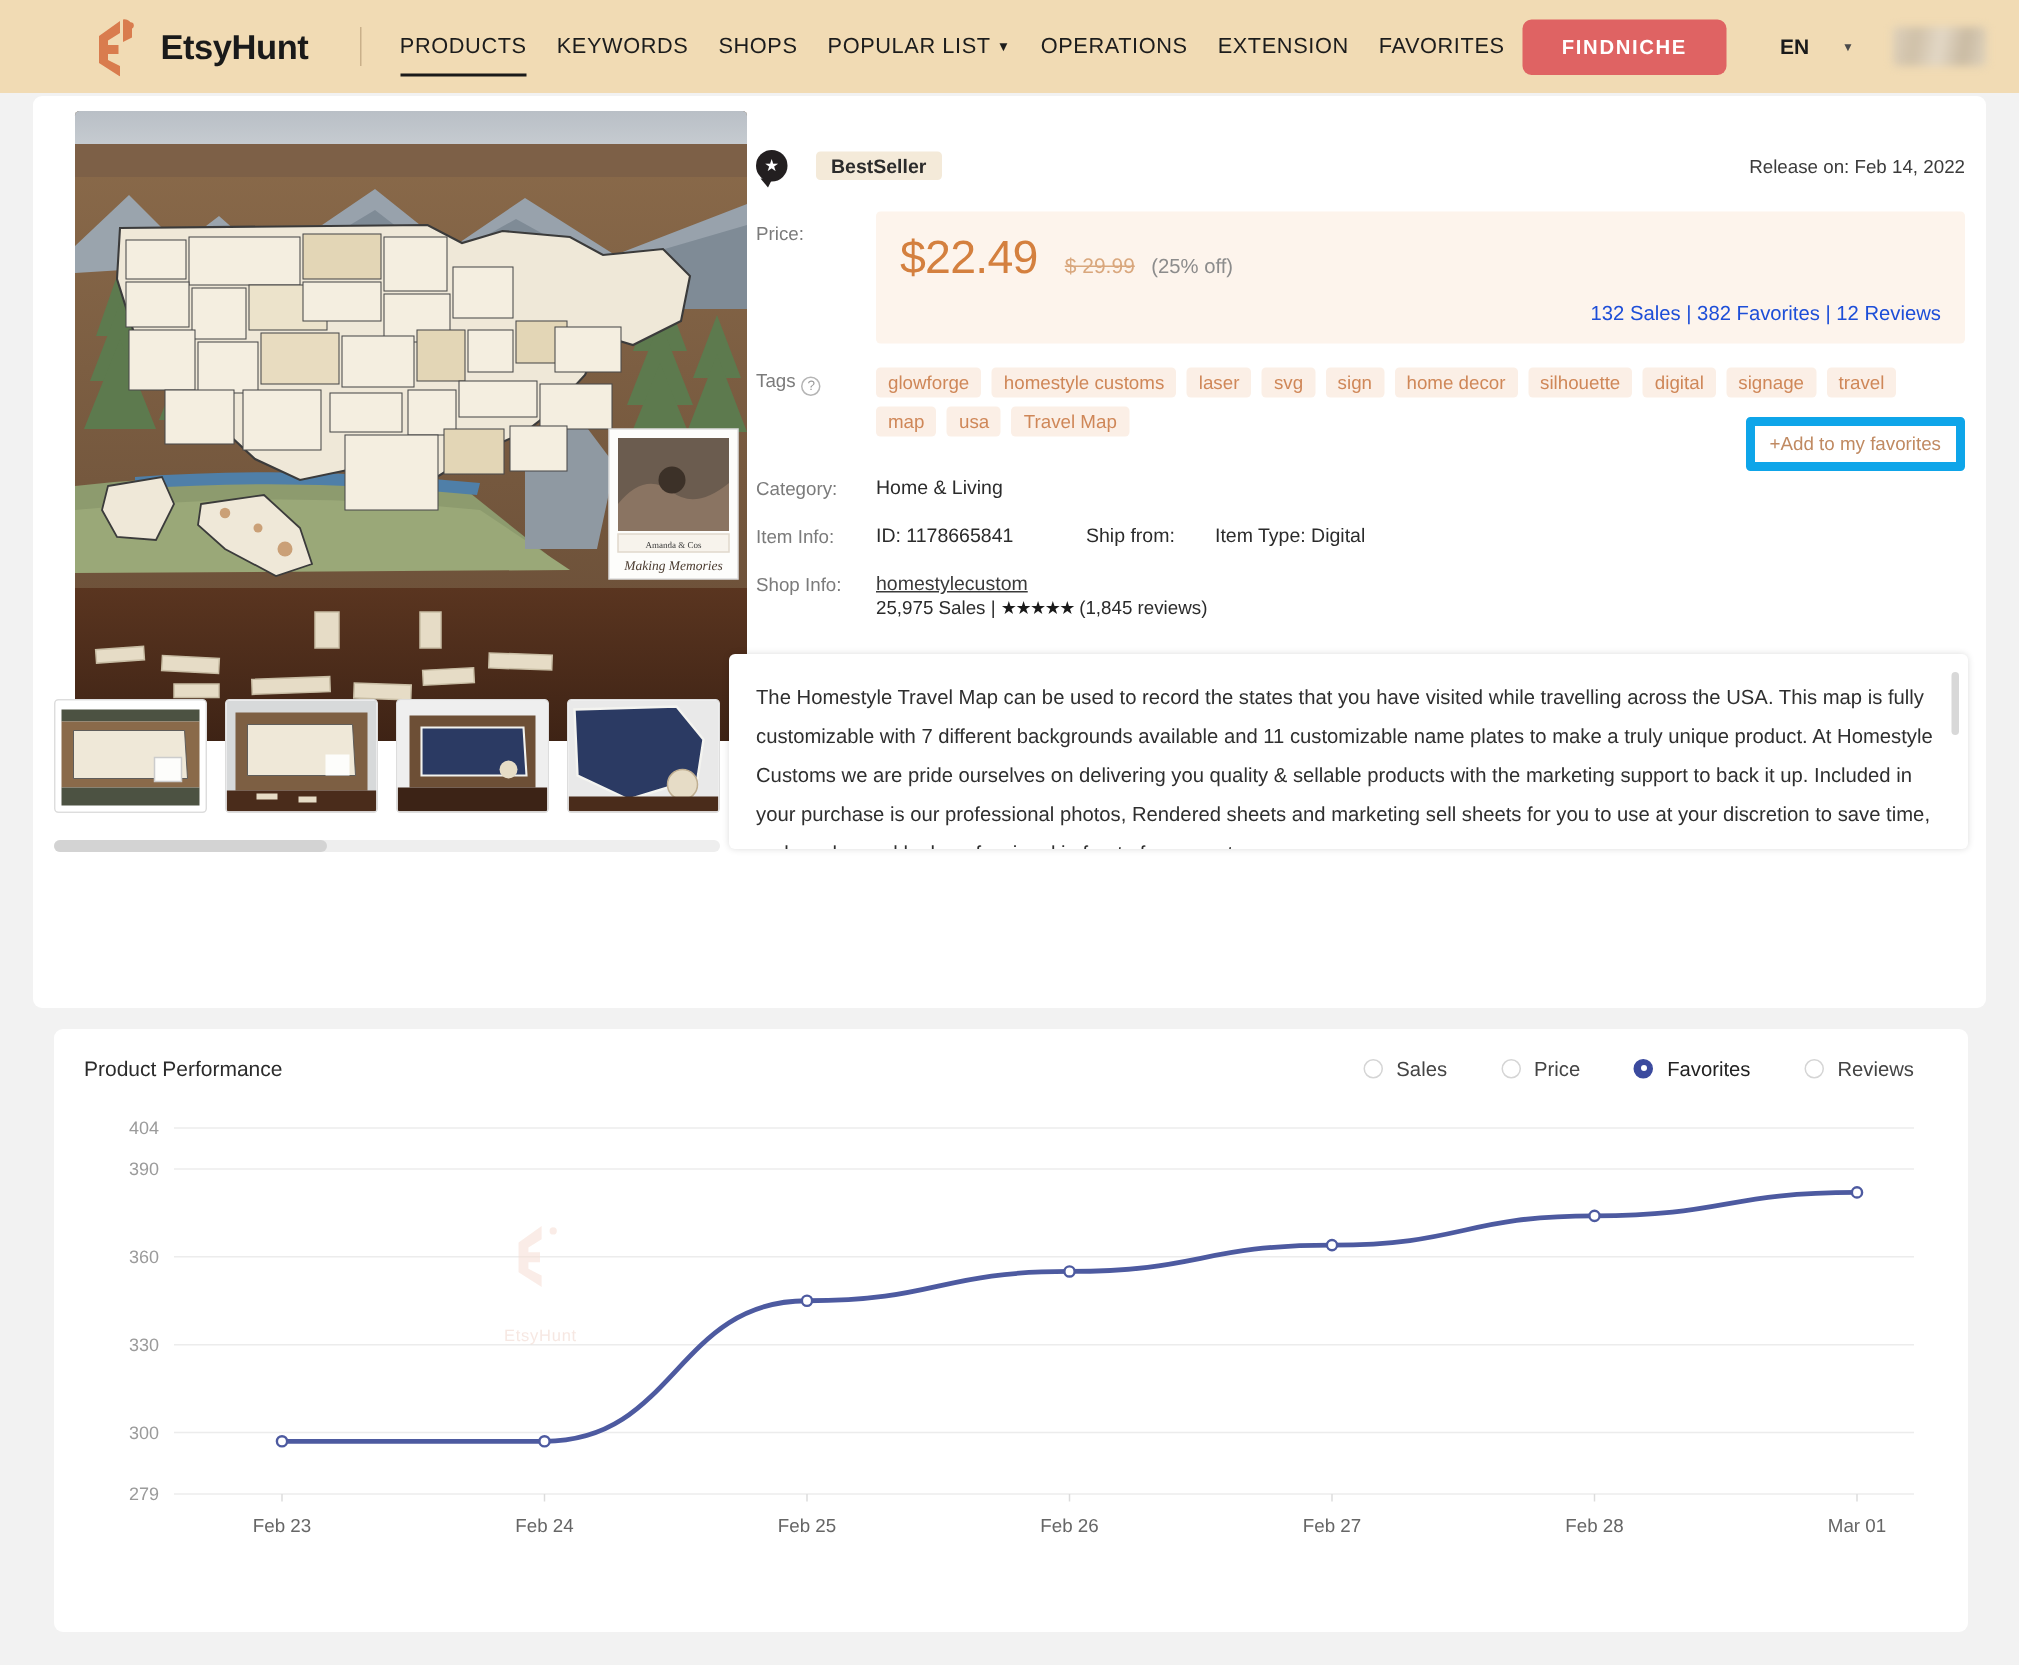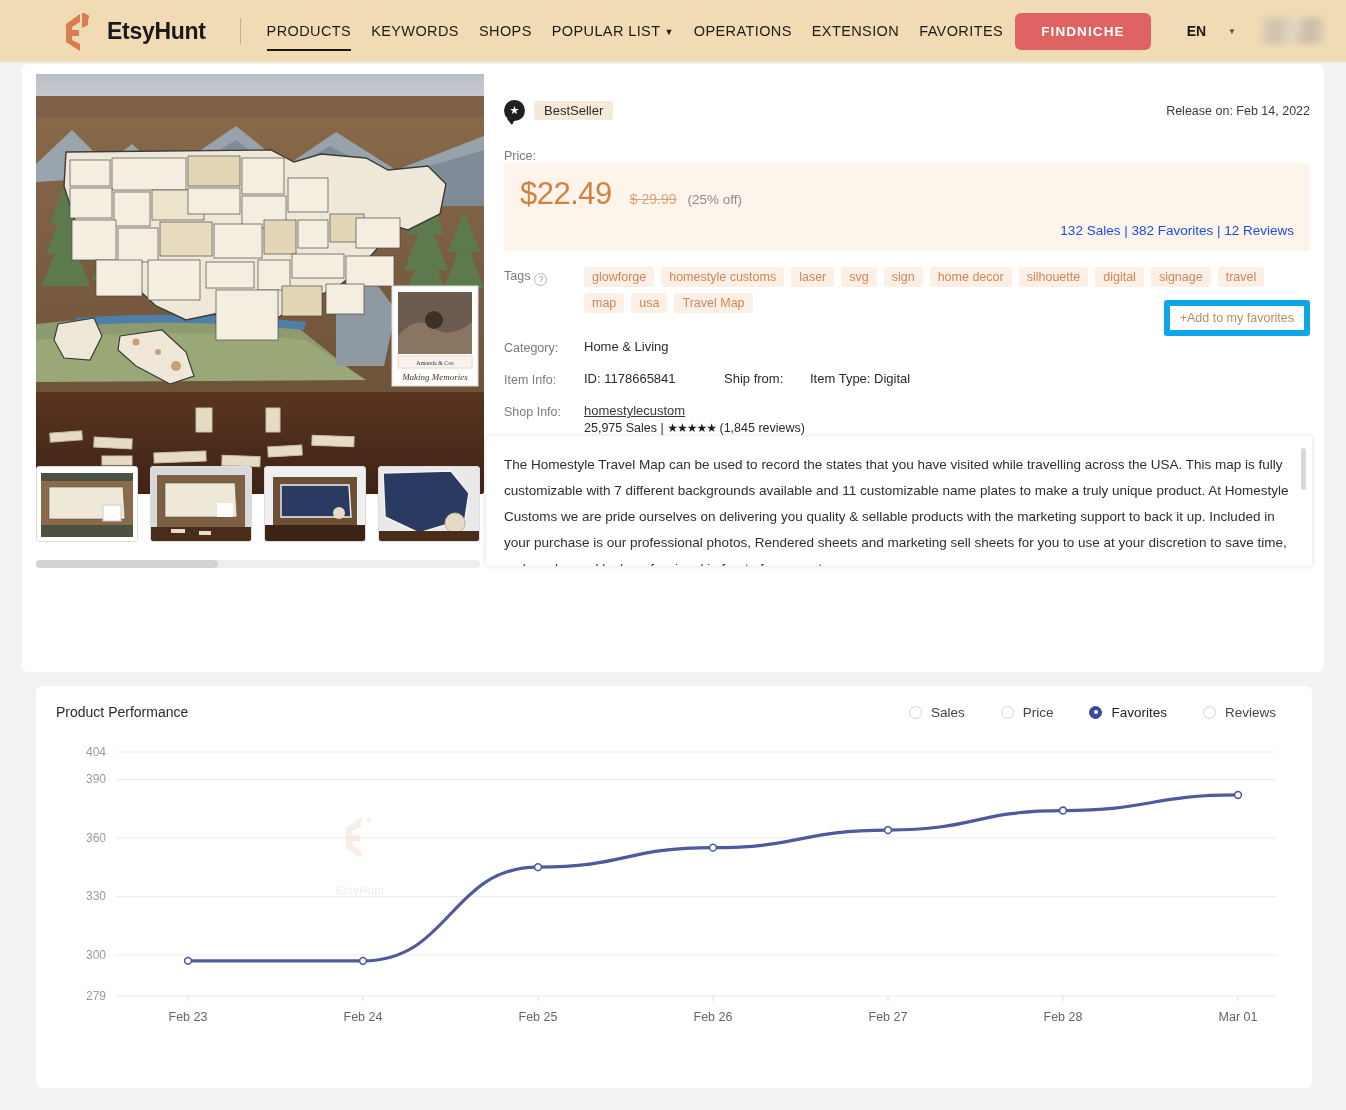--- a/index.html
+++ b/index.html
@@ -46,46 +46,46 @@
     background:linear-gradient(100deg,#ddd0bb 0%,#cfc0a8 25%,#e3d8c6 50%,#c9baa2 75%,#ded2bd 100%);
     filter:blur(3px);
   }
 
   .top-section{
     position:absolute; left:22px; top:64px; width:1302px; height:608px;
     background:#fff; border-radius:6px;
   }
 
   .hero-img{
-    position:absolute; left:14px; top:10px; width:448px; height:420px;
+    position:absolute; left:28px; top:10px; width:448px; height:420px;
     border-radius:3px; overflow:hidden; background:#7a5f44;
   }
 
   
   .info{ position:absolute; left:482px; top:14px; width:806px; }
   .p-title{
     font-size:17.5px; line-height:32px; color:#2b2b2b; font-weight:400; margin:0;
   }
   .title-icon{ display:inline-block; margin-left:6px; vertical-align:-2px; cursor:pointer; }
   .badgerow{ display:flex; align-items:center; margin-top:22px; }
   .seal{
     width:21px; height:21px; border-radius:50%; background:#231f20;
     display:flex; align-items:center; justify-content:center; color:#fff; font-size:11px;
     position:relative;
   }
   .seal::after{
     content:""; position:absolute; bottom:-4px; left:3px; width:0; height:0;
     border-left:5px solid transparent; border-right:3px solid transparent; border-top:6px solid #231f20;
   }
   .bs-pill{
-    background:#f4ead9; color:#2b2b2b; font-size:13px; padding:2px 10px; border-radius:3px; margin-left:9px;
+    background:#f4ead9; color:#2b2b2b; font-size:13px; padding:2px 10px; border-radius:3px; margin-left:19px;font-weight:bold;
   }
   .release{ margin-left:auto; font-size:12.5px; color:#3b3b3b; }
 
-  .price-row{ display:flex; margin-top:20px;flex-direction:column; }
+  .price-row{ display:flex; margin-top:20px; }
   .lbl{ font-size:12.5px; color:#7b7b7b; width:80px; flex:none; padding-top:8px; }
   .price-box{
     flex:1; background:#fdf4ec; border-radius:3px; padding:13px 16px;
     display:flex; align-items:baseline;
   }
   .price-main{ font-size:31px; color:#d4803f; font-weight:400; letter-spacing:-0.5px; }
   .price-old{ font-size:14px; color:#d9a77d; text-decoration:line-through; margin-left:18px; }
   .price-off{ font-size:13.5px; color:#8c8c8c; margin-left:11px; }
   .price-stats{ margin-left:auto; font-size:13.5px; color:#1d4ed8; align-self:center;margin-top:47px; }
 

